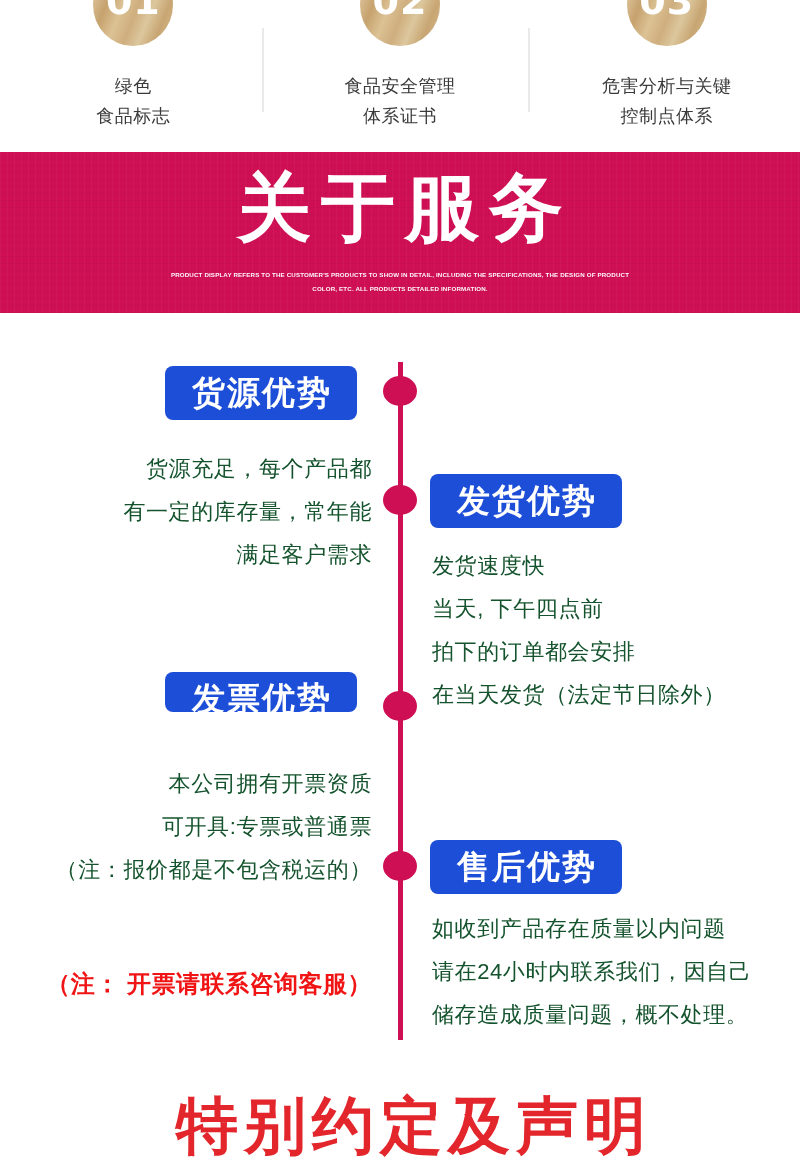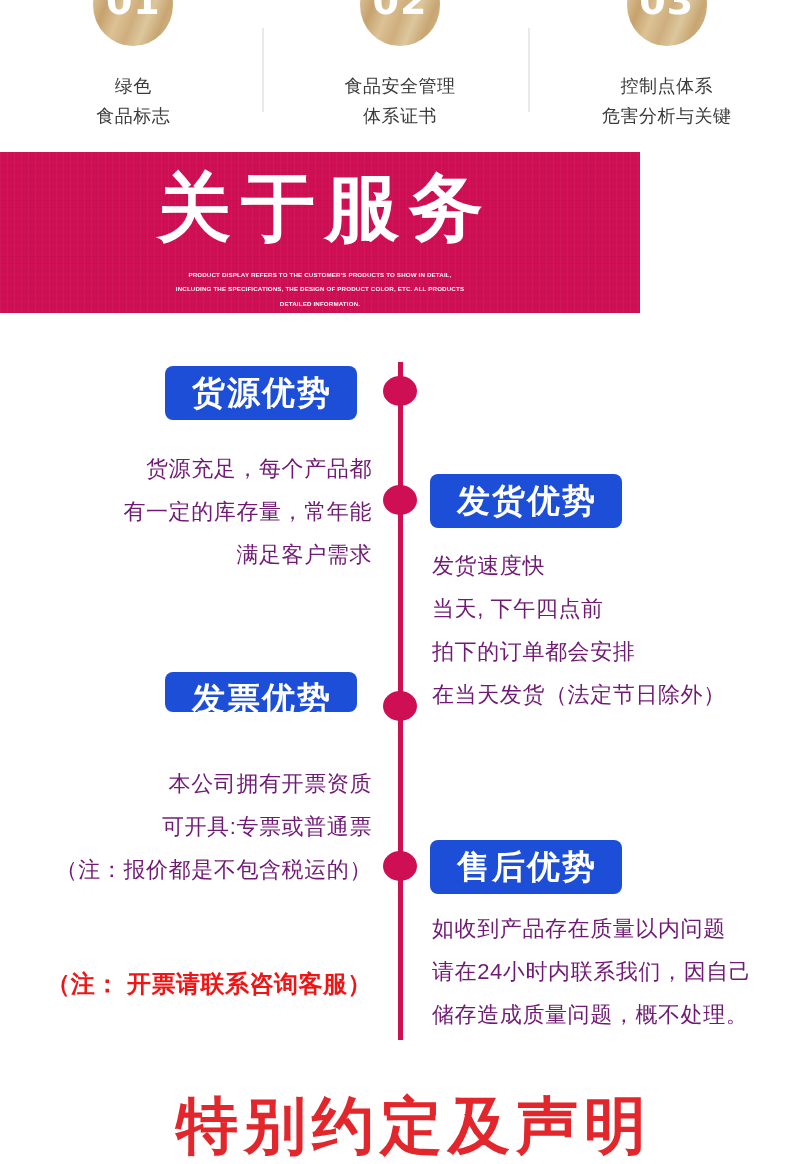--- a/index.html
+++ b/index.html
@@ -73,21 +73,21 @@
     height: 84px;
     background: #e9e9e9;
   }
   .cert-divider.d1 { left: 262px; }
   .cert-divider.d2 { left: 528px; }
 
   
   .hero {
     position: absolute;
     left: 0; top: 152px;
-    width: 640px;
+    width: 800px;
     height: 161px;
     background-color: #cf0f53;
     background-image:
       repeating-linear-gradient(90deg, rgba(255,255,255,.035) 0 1px, rgba(0,0,0,0) 1px 7px),
       repeating-linear-gradient(0deg, rgba(0,0,0,.035) 0 1px, rgba(0,0,0,0) 1px 7px);
     overflow: hidden;
   }
   .hero-title {
     position: absolute;
     left: 0; right: 0;
@@ -149,21 +149,21 @@
     letter-spacing: 2px;
     text-indent: 2px;
     text-align: center;
     box-sizing: border-box;
     font-family: "DejaVu Sans", "Liberation Sans", sans-serif;
   }
   .body-text {
     position: absolute;
     font-size: 22px;
     line-height: 1.95;
-    color: #701a75;
+    color: #14532d;
     letter-spacing: 0.6px;
     white-space: pre-line;
   }
 
   
   .badge-supply {
     left: 165px; top: 366px;
     width: 192px; height: 54px;
     line-height: 54px;
   }
@@ -259,22 +259,22 @@
     <div class="cert-badge">02</div>
     <div class="cert-label">
         <div>食品安全管理</div>
         <div>体系证书</div>
       </div>
   </div>
 
   <div class="cert-col">
     <div class="cert-badge">03</div>
     <div class="cert-label">
+        <div>危害分析与关键</div>
         <div>控制点体系</div>
-        <div>危害分析与关键</div>
       </div>
   </div>
 
   <div class="cert-divider d1"></div>
   <div class="cert-divider d2"></div>
 </div>
 
 <div class="hero">
   <div class="hero-title">关于服务</div>
   <div class="hero-sub">PRODUCT DISPLAY REFERS TO THE CUSTOMER'S PRODUCTS TO SHOW IN DETAIL, INCLUDING THE SPECIFICATIONS, THE DESIGN OF PRODUCT COLOR, ETC. ALL PRODUCTS DETAILED INFORMATION.</div>

